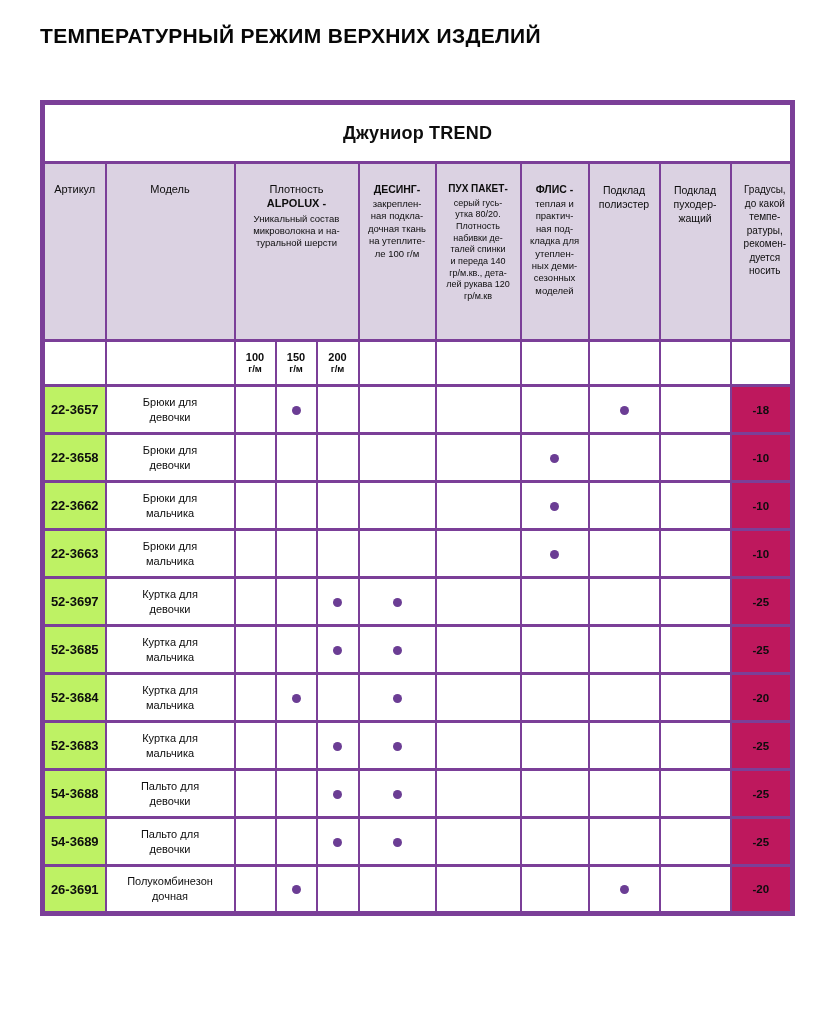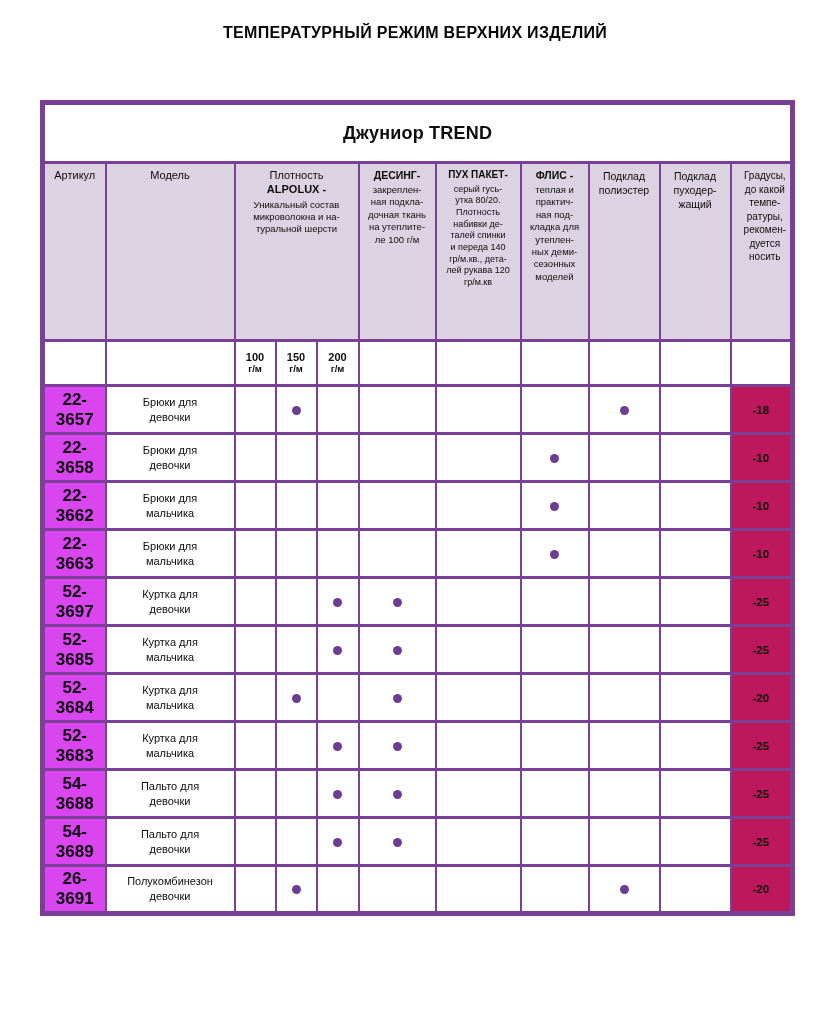--- a/index.html
+++ b/index.html
@@ -2,56 +2,56 @@
 <html><head>
 <meta charset="utf-8">
 <style>
   html,body { margin:0; padding:0; }
   body {
     width:813px; height:1033px; background:#ffffff; position:relative;
     font-family:"Liberation Sans", sans-serif; color:#0d0d0d;
   }
   .page-title {
     position:absolute; top:24px; left:40px; width:750px;
-    text-align:center; font-size:16px; font-weight:bold; letter-spacing:.3px;
+    font-size:21px; font-weight:bold; letter-spacing:.3px;
     color:#070707;
   }
   table.temp-table {
     position:absolute; top:100px; left:40px; width:750px;
     border-collapse:collapse; table-layout:fixed;
     border:5px solid #7b3f98;
   }
   td {
     border-left:2px solid #7b3f98; border-right:2px solid #7b3f98;
     border-top:3px solid #7b3f98; border-bottom:3px solid #7b3f98;
     text-align:center; vertical-align:middle; padding:0; overflow:hidden;
     background:#ffffff;
   }
   tr.group-row { height:60px; }
   tr.group-row td { font-size:18px; font-weight:bold; letter-spacing:.2px; }
   tr.header-row { height:178px; }
   tr.header-row td {
-    background:#dbd2e2; vertical-align:top; padding-top:5px;
+    background:#dbd2e2; vertical-align:top; padding-top:19px;
     font-size:11px; line-height:1.25;
   }
   tr.sub-row { height:45px;margin-top:24px; }
   tr.sub-row td { font-weight:bold; }
   tbody.rows tr { height:48px; }
   .h-line { display:block; white-space:pre-line; }
   .h-bold { font-weight:bold; }
   .h-desc { display:block; white-space:pre-line; font-size:9.5px; margin-top:2px; line-height:1.3; }
   .h-desc.small { font-size:9px; }
   .h-name-desing { font-size:10.5px; }
   .h-name-puh { font-size:10px; }
   .h-name-flis { font-size:10.5px; }
   .h-plain { font-size:10.5px; line-height:1.35; }
   .h-grad { font-size:10px; line-height:1.35;margin-left:8px; }
   .s-num { display:block; font-size:11px; line-height:1.15; }
   .s-unit { display:block; font-size:9.5px; line-height:1.15; }
-  td.c-art { background:#d946ef; font-weight:bold; font-size:17px; }
+  td.c-art { background:#bef264; font-weight:bold; font-size:13px; }
   td.c-model { font-size:11px; line-height:1.35; white-space:pre-line; }
   td.c-temp { background:#be185d; font-weight:bold; font-size:11.5px; }
   .dot {
     display:inline-block; width:9px; height:9px; border-radius:50%;
     background:#6b3d94; vertical-align:middle;
   }
 </style>
 </head>
 <body>
 
@@ -299,21 +299,21 @@
         <td class="c-dot"><span class="dot"></span></td>
         <td class="c-dot"></td>
         <td class="c-dot"></td>
         <td class="c-dot"></td>
         <td class="c-dot"></td>
         <td class="c-temp">-25</td>
       </tr>
       <tr>
         <td class="c-art">26-3691</td>
         <td class="c-model">Полукомбинезон
-девочки</td>
+дочная</td>
         <td class="c-dot"></td>
         <td class="c-dot"><span class="dot"></span></td>
         <td class="c-dot"></td>
         <td class="c-dot"></td>
         <td class="c-dot"></td>
         <td class="c-dot"></td>
         <td class="c-dot"><span class="dot"></span></td>
         <td class="c-dot"></td>
         <td class="c-temp">-20</td>
       </tr>

